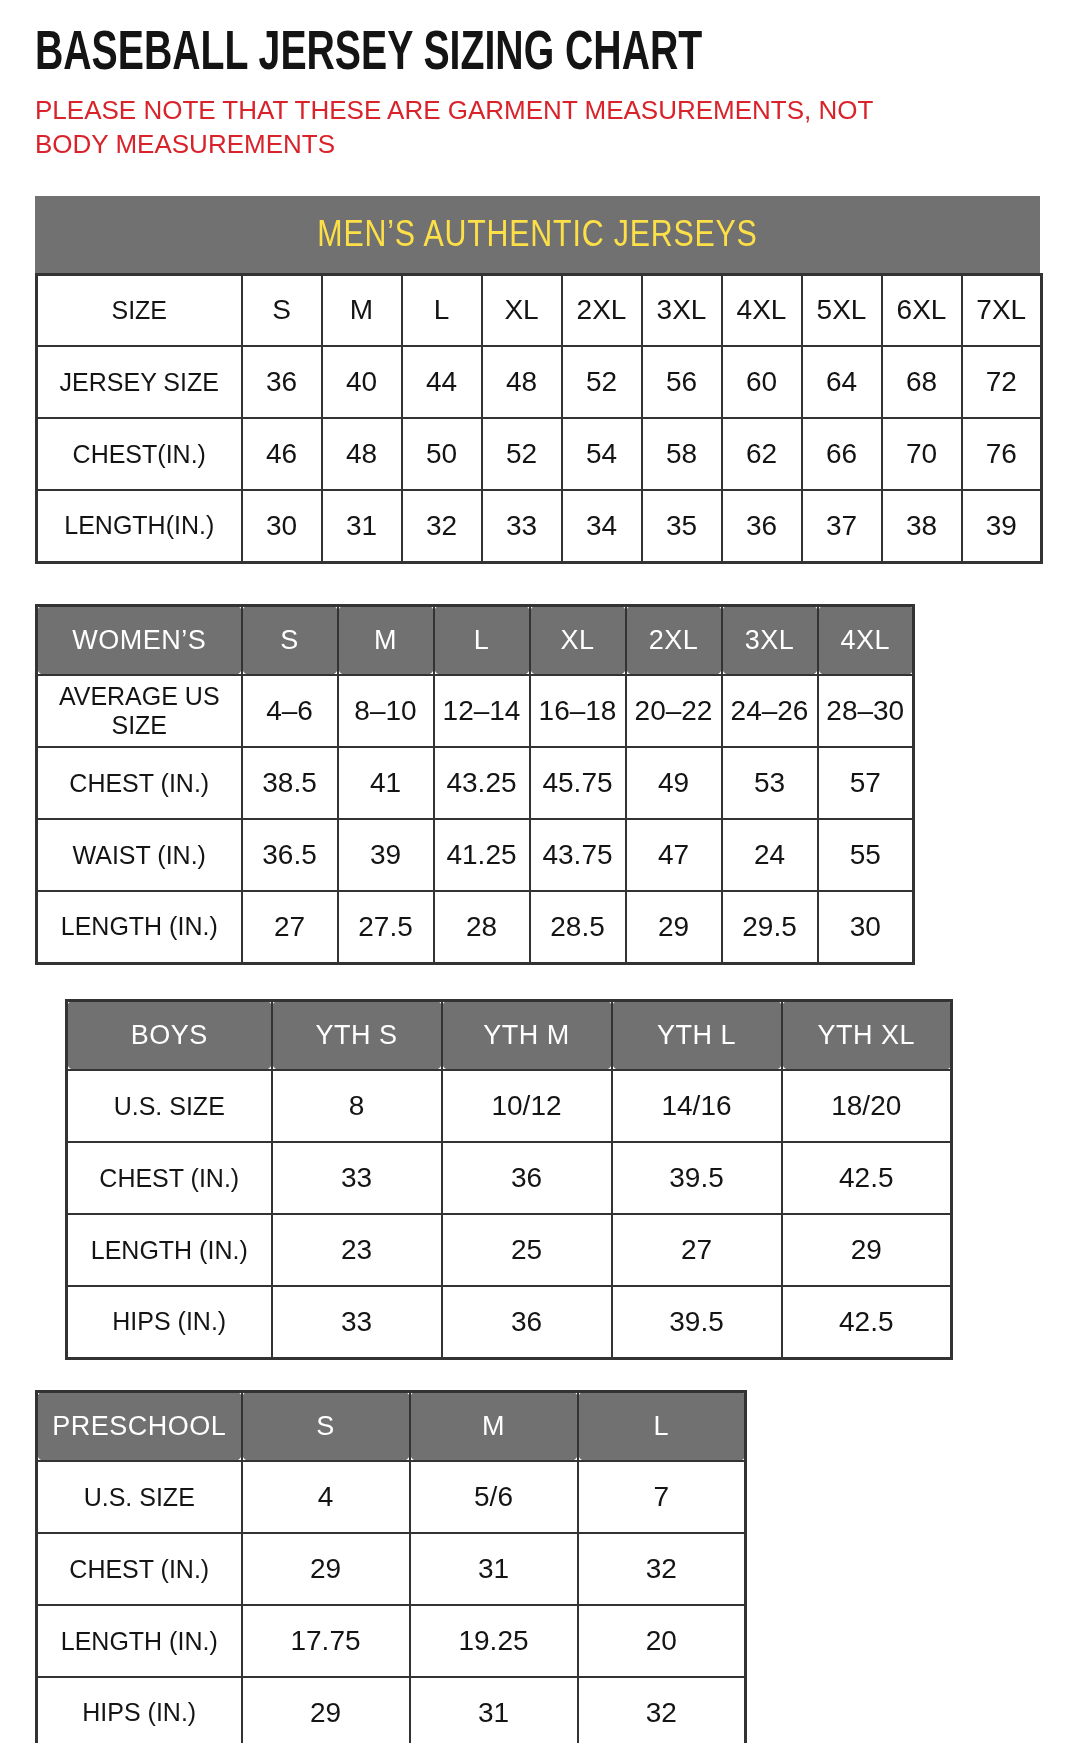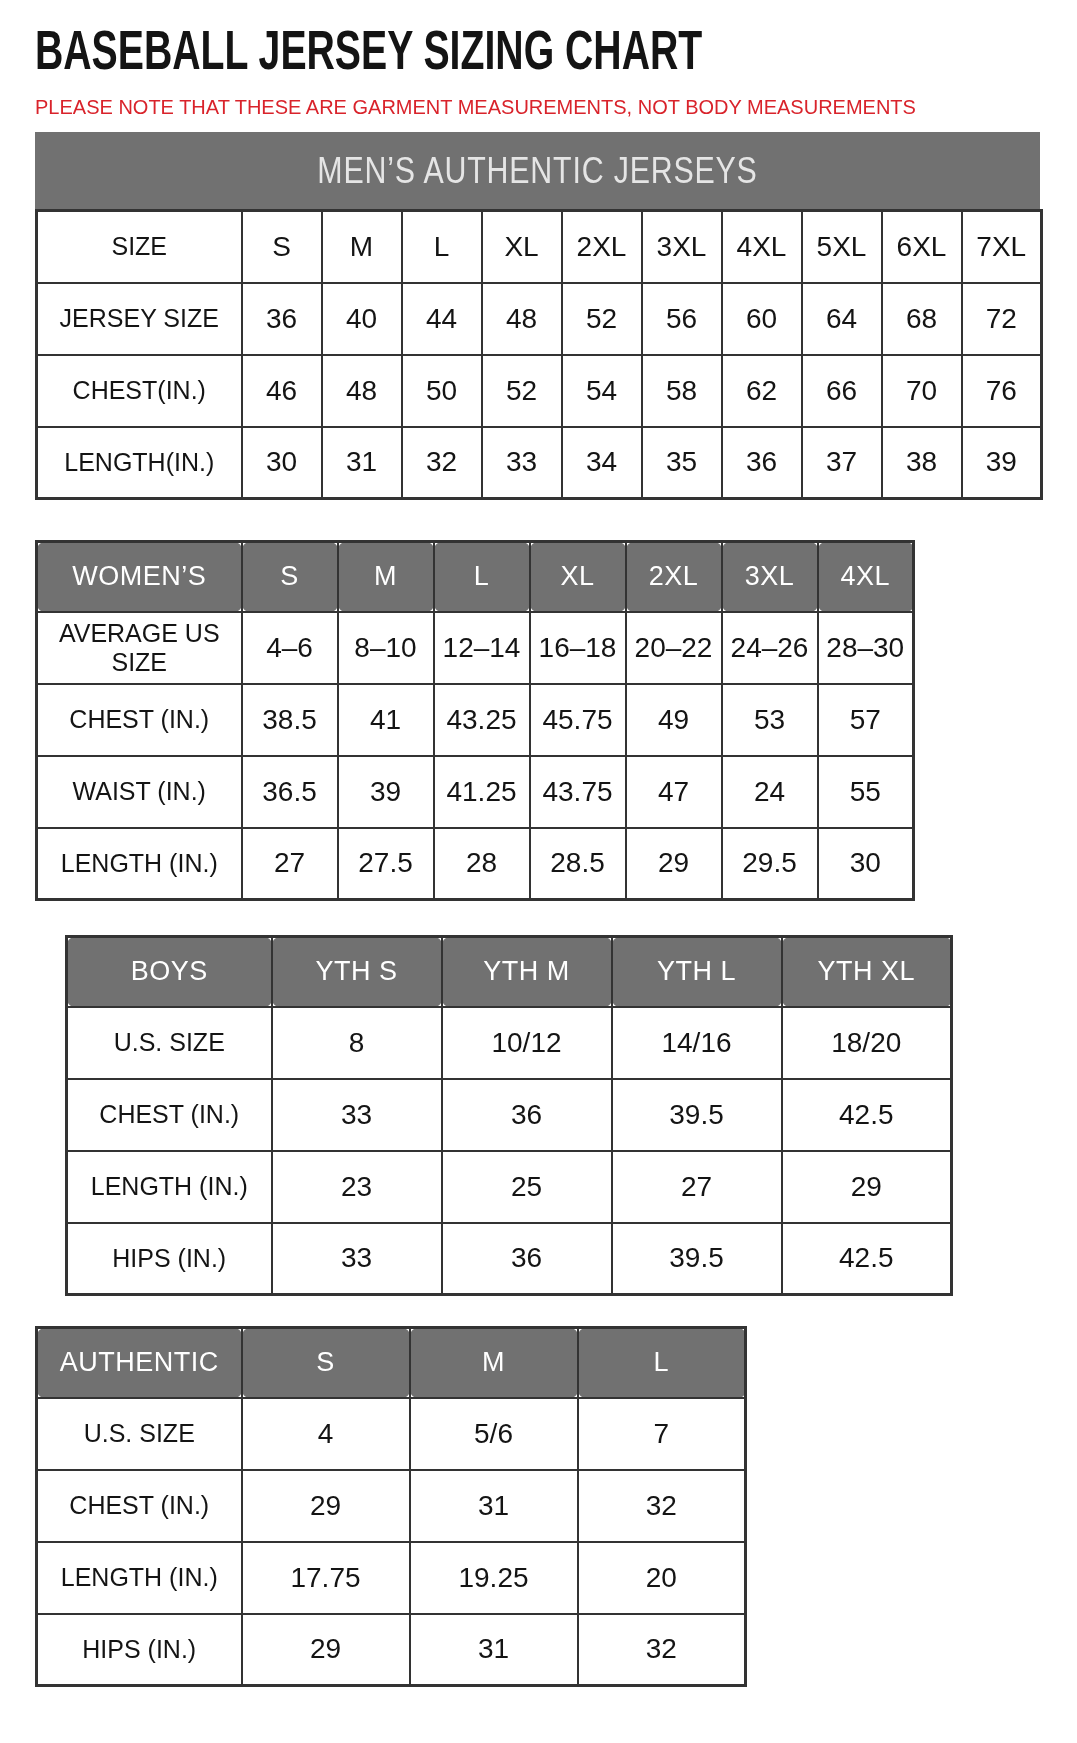--- a/index.html
+++ b/index.html
@@ -23,31 +23,31 @@
     font-weight:800;
     line-height:1.0;
     letter-spacing:0px;
     white-space:nowrap;
     transform:scaleX(0.70);
     transform-origin:left center;
     margin-bottom:16px;
   }
   .note-text{
     color:var(--accent-red);
-    font-size:20px;
+    font-size:26px;
     line-height:1.3;
     max-width:900px;
-    margin-bottom:12px;
+    margin-bottom:34px;
   }
   
   .mens-banner{
     width:1005px;
     height:77px;
     background:var(--header-gray);
-    color:#e5e5e5;
+    color:#fde047;
     display:flex;
     align-items:center;
     justify-content:center;
   }
   .mens-banner .banner-text{
     font-size:37px;
     letter-spacing:1px;
     transform:scaleX(0.82);
     transform-origin:center;
     white-space:nowrap;
@@ -285,21 +285,21 @@
 
   <table class="size-grid preschool-table">
     <colgroup>
       <col style="width:205px">
         <col style="width:168px">
         <col style="width:168px">
         <col style="width:168px">
     </colgroup>
     <tbody>
       <tr class="gray-header">
-        <th>AUTHENTIC</th>
+        <th>PRESCHOOL</th>
         <th>S</th>
         <th>M</th>
         <th>L</th>
       </tr>
       <tr>
         <th class="row-label">U.S. SIZE</th>
         <td>4</td>
         <td>5/6</td>
         <td>7</td>
       </tr>

